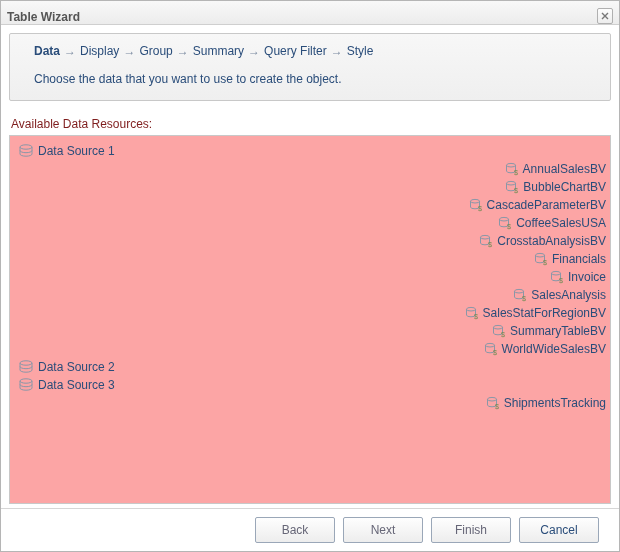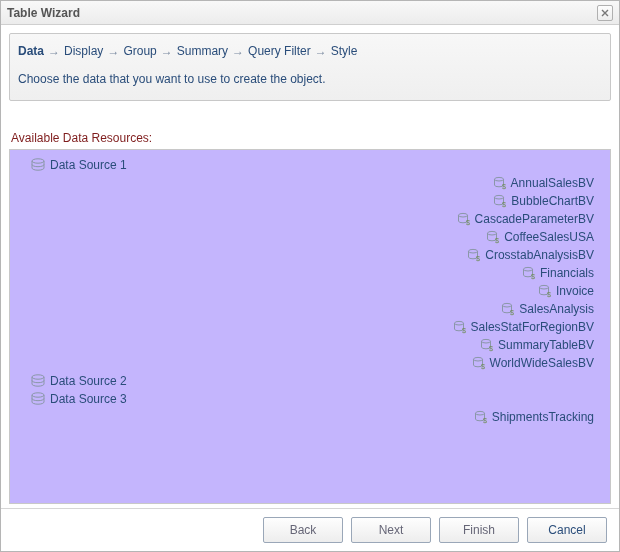--- a/index.html
+++ b/index.html
@@ -1,44 +1,44 @@
 <!DOCTYPE html>
 <html><head>
 <meta charset="utf-8">
 <style>
   * { box-sizing: border-box; margin: 0; padding: 0; }
   html, body { width: 620px; height: 552px; font-family: Arial, Helvetica, sans-serif; font-size: 12px; background: #fff; }
   .window { width: 620px; height: 552px; border: 1px solid #b5b5b5; background: #fff; display: flex; flex-direction: column; }
-  .titlebar { height: 24px; background: linear-gradient(#f8f8f8, #ececec); border-bottom: 1px solid #cfcfcf; display: flex; align-items: center; padding: 0 6px; }
+  .titlebar { height: 24px; background: linear-gradient(#f8f8f8, #ececec); border-bottom: 1px solid #cfcfcf; display: flex; align-items: flex-end; padding: 0 6px; }
   .titlebar-title { font-weight: bold; color: #555; font-size: 12px; flex: 1; }
   .titlebar-close { width: 16px; height: 16px; border: 1px solid #b0b0b0; border-radius: 2px; background: linear-gradient(#fdfdfd,#ededed); display: flex; align-items: center; justify-content: center; cursor: pointer; }
   .titlebar-close svg { width: 8px; height: 8px; }
 
   .content { flex: 1; padding: 8px 8px 4px 8px; display: flex; flex-direction: column; }
 
-  .breadcrumb-panel { border: 1px solid #c8c8c8; border-radius: 2px; background: linear-gradient(#f7f7f7,#efefef); padding: 10px 12px 14px 8px; margin-bottom: 24px; }
+  .breadcrumb-panel { border: 1px solid #c8c8c8; border-radius: 2px; background: linear-gradient(#f7f7f7,#efefef); padding: 10px 12px 14px 24px; margin-bottom: 10px; }
   .breadcrumb { color: #2a4d7a; font-size: 12px; }
   .breadcrumb .step.active { font-weight: bold; }
   .breadcrumb .arrow { color: #7a8aa0; margin: 0 4px; }
   .instruction { color: #2a4d7a; margin-top: 14px; }
 
   .label-avail { color: #7f1d1d; margin: 6px 0 4px 2px; }
 
-  .tree-container { flex: 1; border: 1px solid #c8c8c8; background: #c4b5fd; padding: 6px 16px; overflow: auto; }
+  .tree-container { flex: 1; border: 1px solid #c8c8c8; background: #fca5a5; padding: 6px 4px; overflow: auto; }
   .tree li { display: flex; align-items: center; height: 18px; color: #2a4d7a; cursor: default; }
   .tree li .lbl { padding-left: 4px; }
 
   .ds-icon, .item-icon { display: inline-flex; align-items: center; justify-content: center; flex-shrink: 0; }
   .ds-icon { width: 16px; height: 14px; }
   .item-icon { width: 14px; height: 14px; }
 
   .indent-0 { padding-left: 4px; }
   .indent-1 { padding-left: 38px; justify-content: flex-end; }
 
-  .button-row { border-top: 1px solid #d6d6d6; padding: 8px 12px; display: flex; justify-content: flex-end; gap: 8px; }
+  .button-row { border-top: 1px solid #d6d6d6; padding: 8px 20px; display: flex; justify-content: flex-end; gap: 8px; }
   .btn { min-width: 80px; height: 26px; border: 1px solid #9aa7b8; border-radius: 2px; background: linear-gradient(#fefefe,#ededed); color: #667; font-size: 12px; cursor: pointer; }
   .btn.enabled { color: #2a4d7a; }
 </style>
 </head>
 <body>
 
 <div class="window">
 
   <div class="titlebar">
     <div class="titlebar-title">Table Wizard</div>

